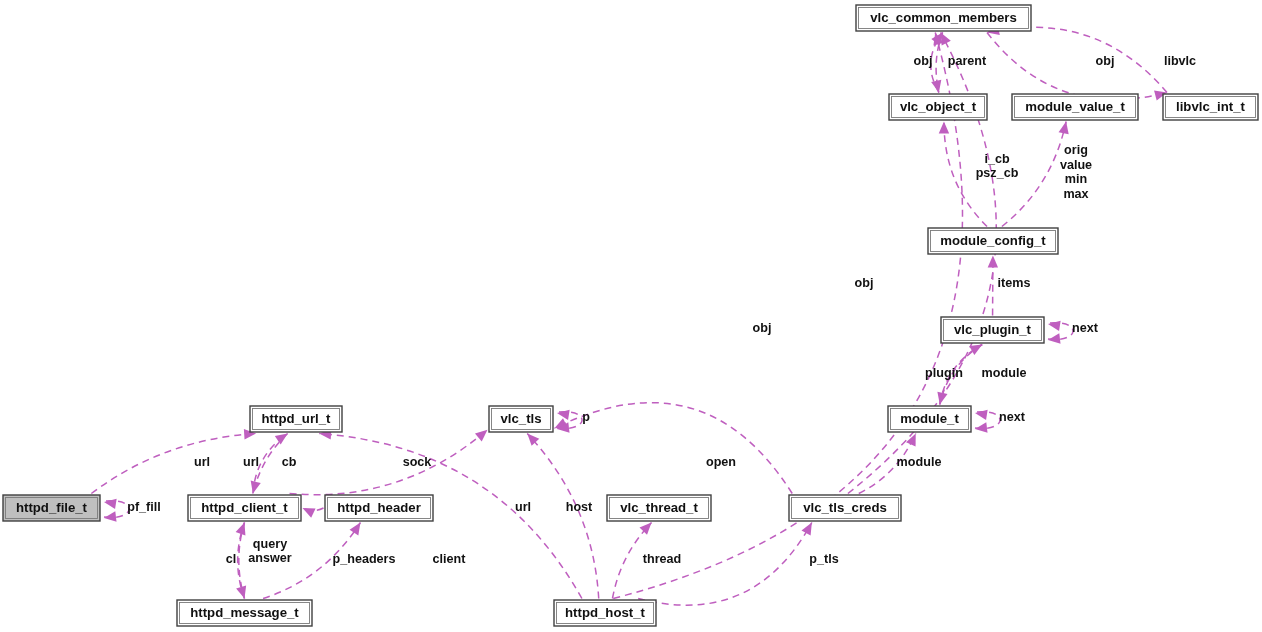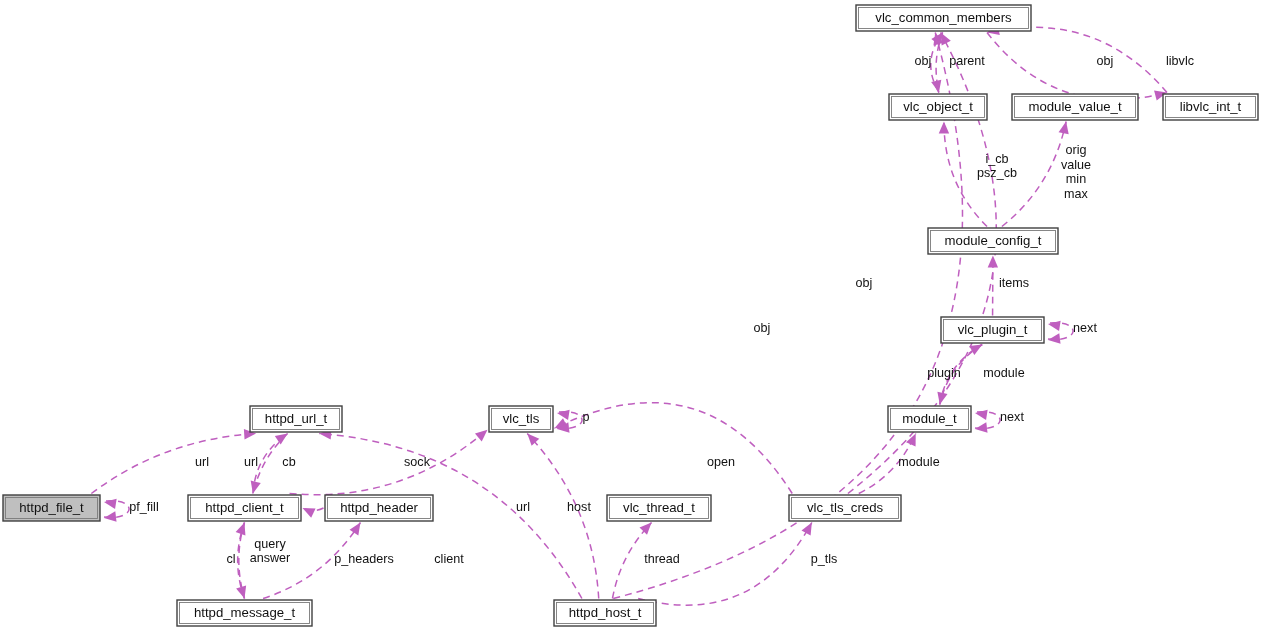--- a/index.html
+++ b/index.html
@@ -10,20 +10,21 @@
   body {
     width: 1262px;
     height: 632px;
     font-family: "Liberation Sans", "DejaVu Sans", sans-serif;
     overflow: hidden;
   }
   #diagram-root {
     position: relative;
     width: 1262px;
     height: 632px;
+    font-weight: bold;
   }
   svg#graph {
     position: absolute;
     top: 0;
     left: 0;
     width: 1262px;
     height: 632px;
     display: block;
   }
   .node-box {

